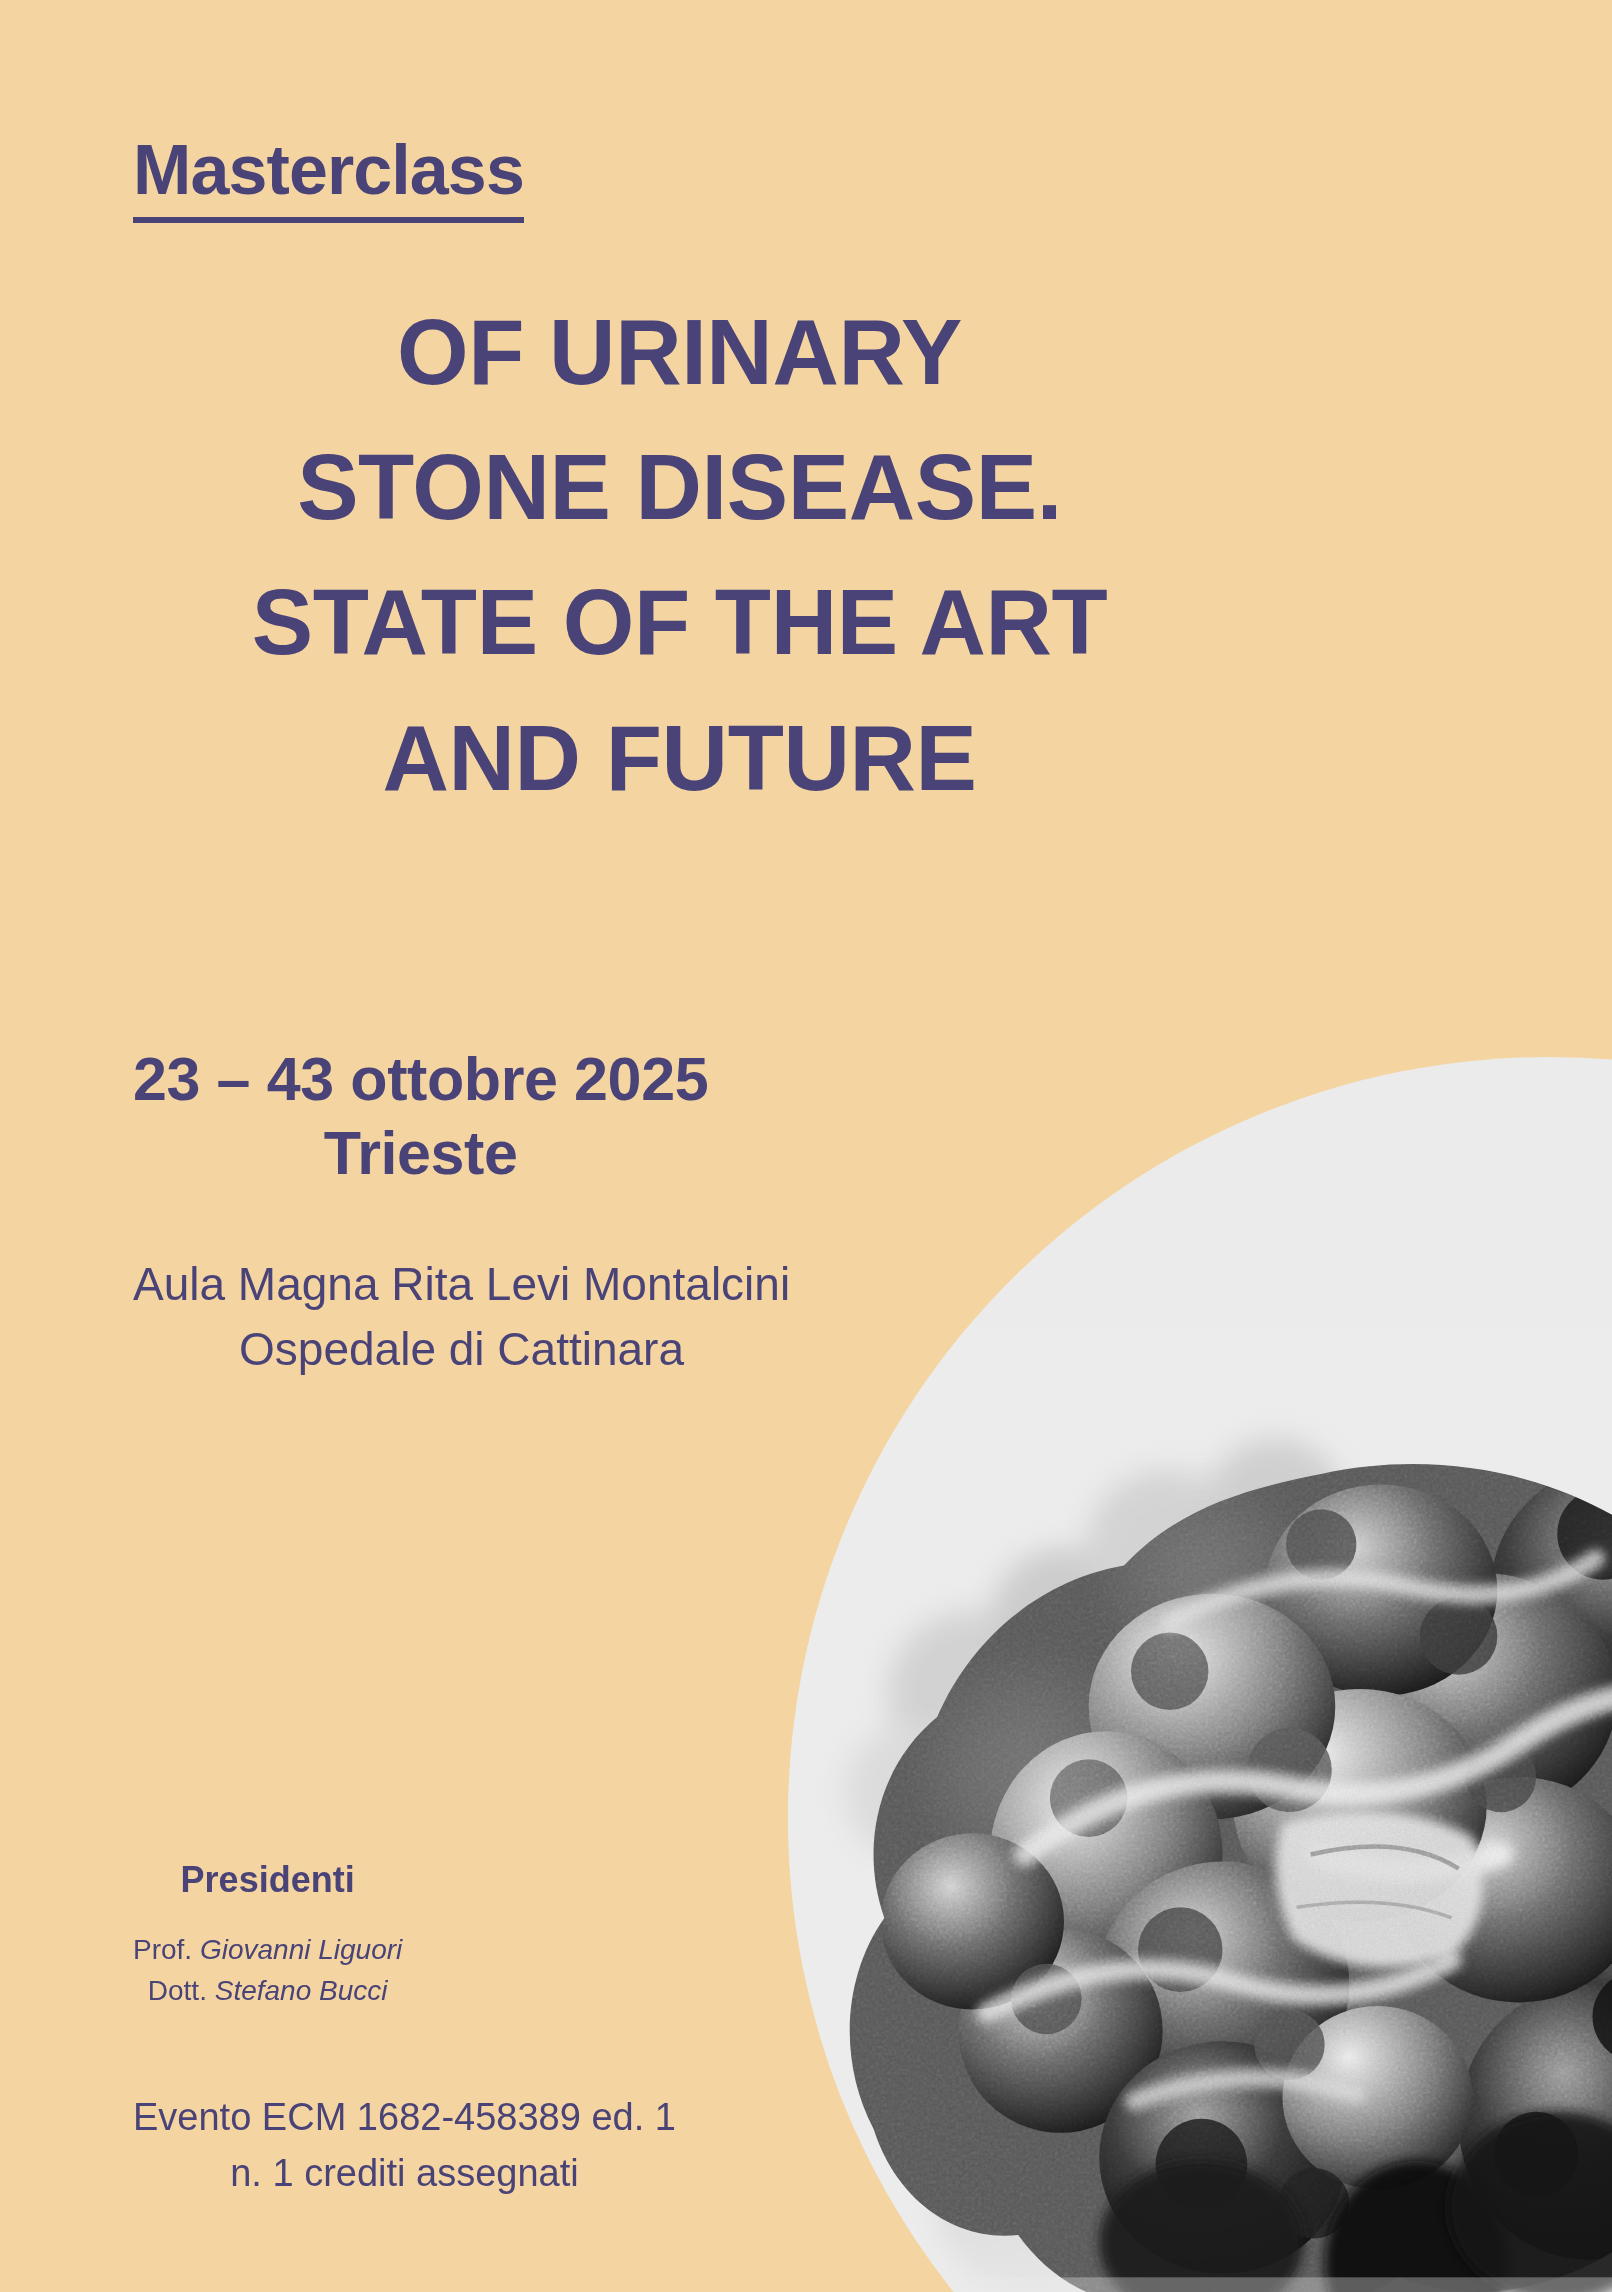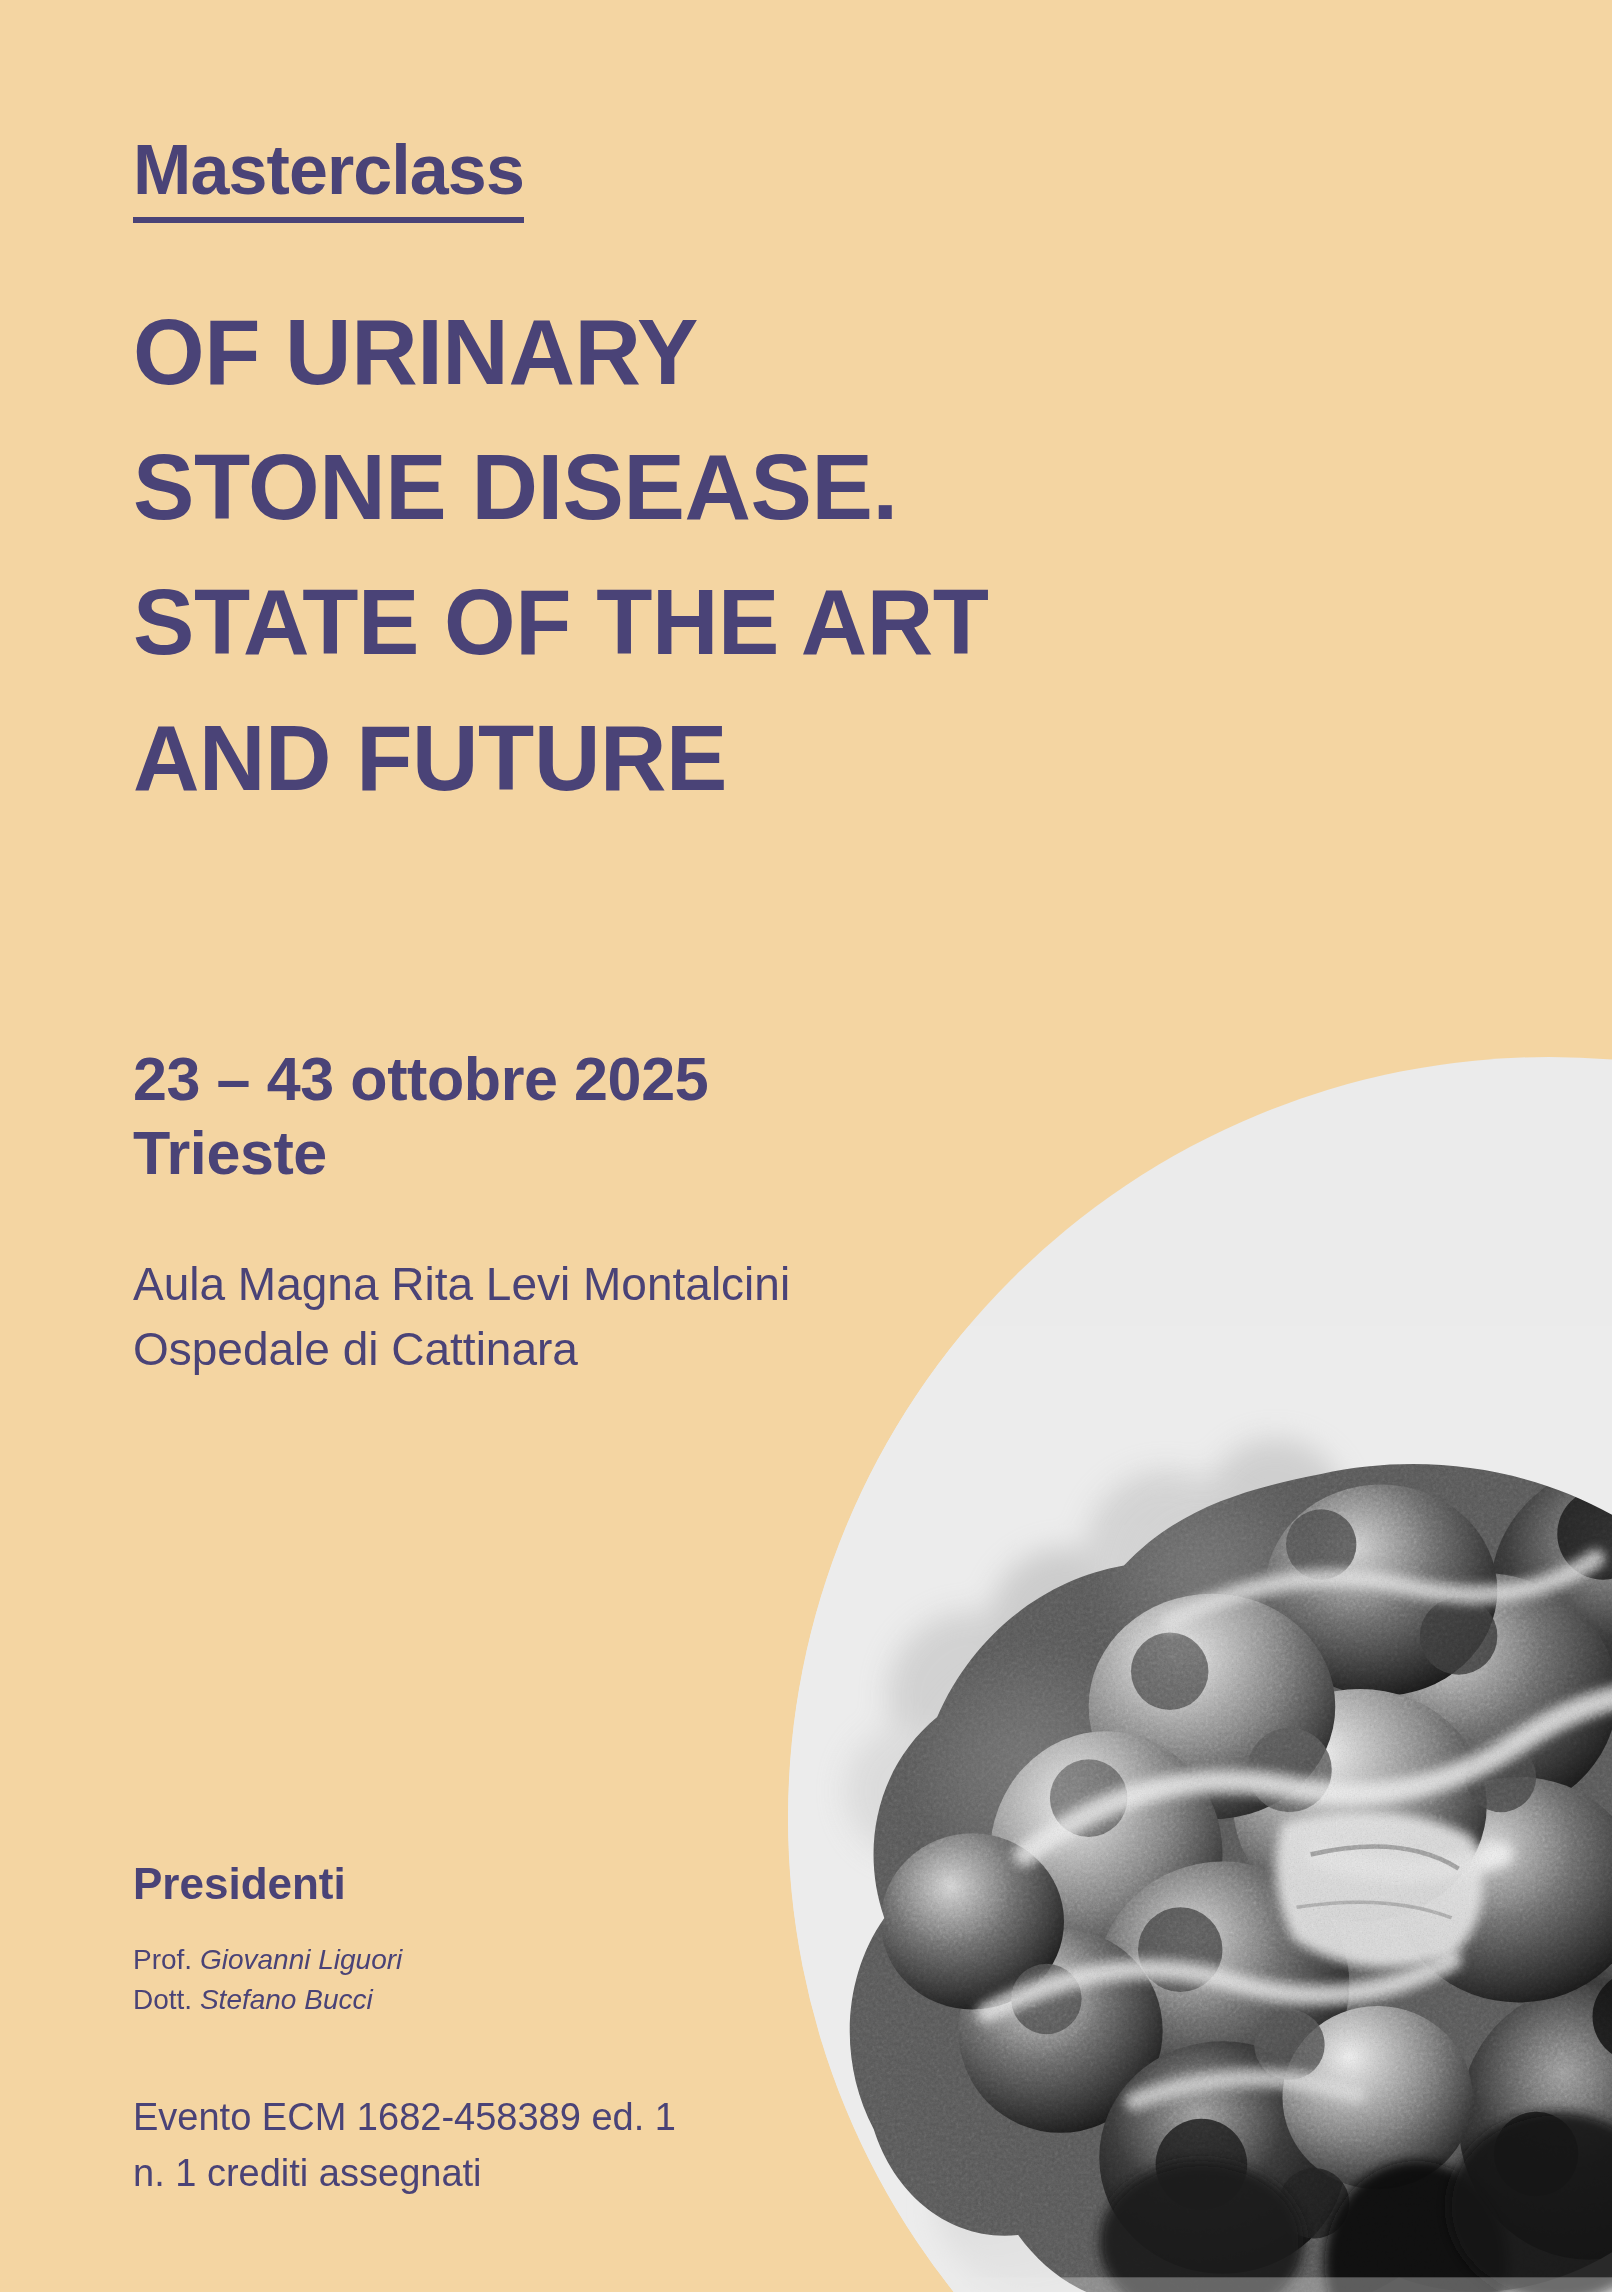--- a/index.html
+++ b/index.html
@@ -46,20 +46,21 @@
   .stone-photo svg { display: block; width: 100%; height: 100%; }
 
   
   .content {
     position: absolute;
     left: 133px;
     top: 0;
     width: 1111px;
     height: 100%;
     z-index: 5;
+    text-align: center;
   }
 
   .kicker {
     position: absolute;
     top: 134px;
     left: 0;
     font-size: 70px;
     font-weight: 700;
     letter-spacing: -0.9px;
     line-height: 1.05;
@@ -108,21 +109,21 @@
     letter-spacing: 0px;
     white-space: nowrap;
   }
 
   .presidents-block {
     position: absolute;
     top: 1858px;
     left: 0;
   }
   .presidents-heading {
-    font-size: 44px;
+    font-size: 36px;
     font-weight: 700;
     line-height: 1.2;
     margin-bottom: 29px;
   }
   .president-line {
     font-size: 28px;
     font-weight: 400;
     line-height: 1.45;
     white-space: nowrap;
   }

